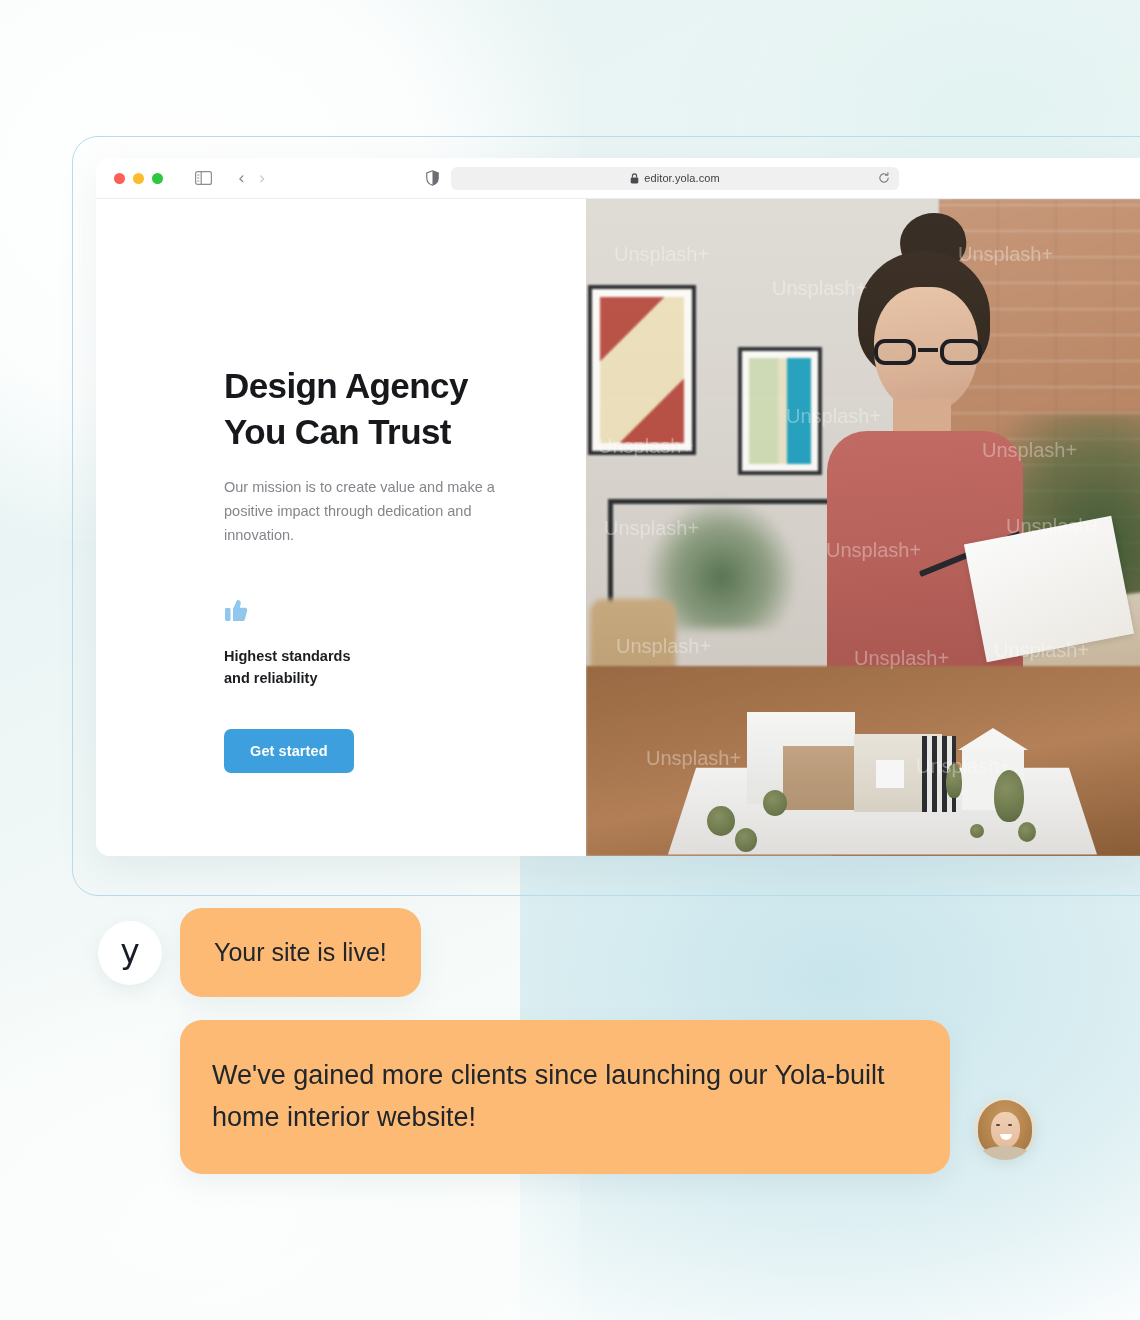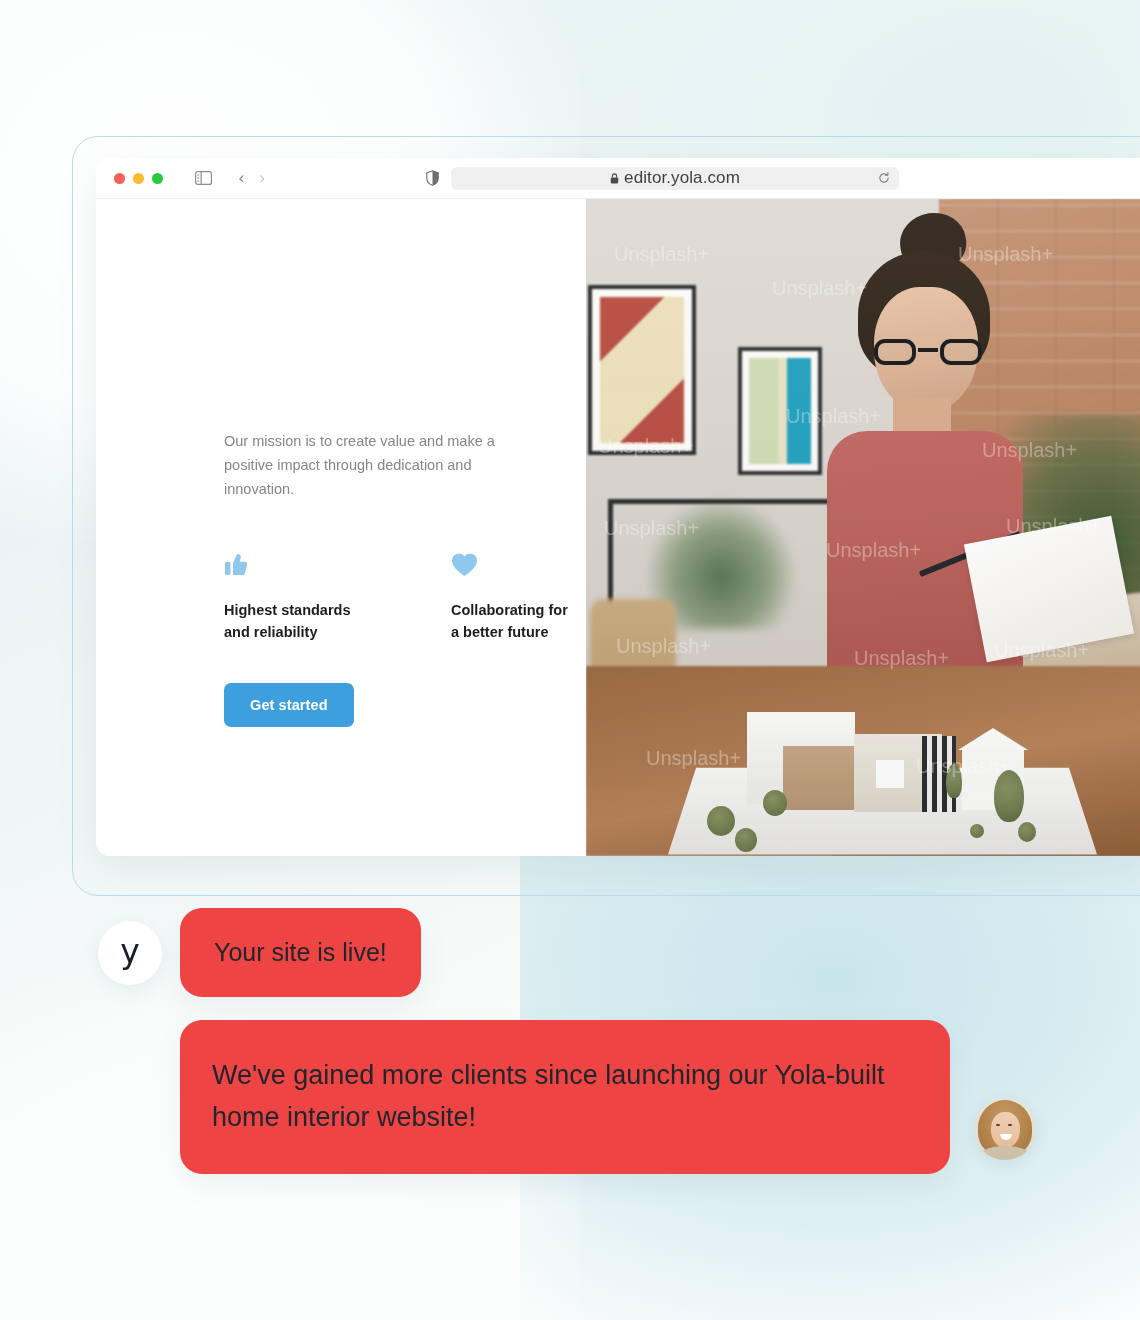--- a/index.html
+++ b/index.html
@@ -125,21 +125,21 @@
     height: 23px;
     background: #f0f0f1;
     border-radius: 6px;
     display: flex;
     align-items: center;
     justify-content: center;
     gap: 5px;
   }
   .urlbar .lock { display: flex; align-items: center; }
   .urlbar .url-text {
-    font-size: 17px;
+    font-size: 11px;
     color: #3f3f45;
     letter-spacing: 0.1px;
   }
   .reload {
     position: absolute;
     right: 9px;
     top: 50%;
     transform: translateY(-50%);
     display: flex;
     align-items: center;
@@ -418,21 +418,21 @@
   }
   .avatar-logo .y {
     font-size: 33px;
     line-height: 33px;
     color: #161d26;
     font-family: "DejaVu Sans", sans-serif;
     font-weight: 400;
     margin-top: -3px;
   }
   .bubble {
-    background: #ef4444;
+    background: #fdba74;
     border-radius: 22px;
     box-shadow: 0 10px 26px rgba(110,140,150,0.10);
   }
   .bubble-1 {
     margin-left: 18px;
     padding: 30px 34px;
     font-size: 25px;
     color: #20262c;
   }
   .chat-row-2 {
@@ -541,51 +541,41 @@
         </svg>
       </span>
     </div>
   </div>
 
   <div class="site">
 
     <div class="site-left">
       <h1 class="hero-title">
         <br>
-        <br>
+        <span>Design Agency</span><br>
+        <span>You Can Trust</span>
       </h1>
 
       <p class="hero-sub">Our mission is to create value and make a positive impact through dedication and innovation.</p>
 
       <div class="features">
 
         <div class="feature">
           <div class="feature-icon">
             <svg width="26" height="26" viewBox="0 0 26 26" fill="#8fc8ec">
               <rect x="1" y="11" width="5.5" height="13" rx="1.4"></rect>
               <path d="M9 24 h9.6 a2.4 2.4 0 0 0 2.35-1.85 l2.2-8.6 A2.2 2.2 0 0 0 21 10.8 h-5.1 l0.8-4.4 A2.9 2.9 0 0 0 13.9 3 a1.3 1.3 0 0 0-1.2 0.8 L9 12.1 Z"></path>
             </svg>
           </div>
           <div class="feature-label">
             <span>Highest standards</span><br>
             <span>and reliability</span>
           </div>
         </div>
 
-        <div class="feature">
-          <div class="feature-icon">
-            <svg width="27" height="25" viewBox="0 0 27 25" fill="#8fc8ec">
-              <path d="M13.5 24 C13.5 24 1 16.6 1 8.6 A7 7 0 0 1 13.5 4.3 A7 7 0 0 1 26 8.6 C26 16.6 13.5 24 13.5 24 Z"></path>
-            </svg>
-          </div>
-          <div class="feature-label">
-            <span>Collaborating for</span><br>
-            <span>a better future</span>
-          </div>
-        </div>
       </div>
 
       <button class="cta">Get started</button>
     </div>
 
     <div class="site-right">
       <div class="photo">
         <div class="ph-wall"></div>
         <div class="ph-brick"></div>
         <div class="ph-frame1"></div>

